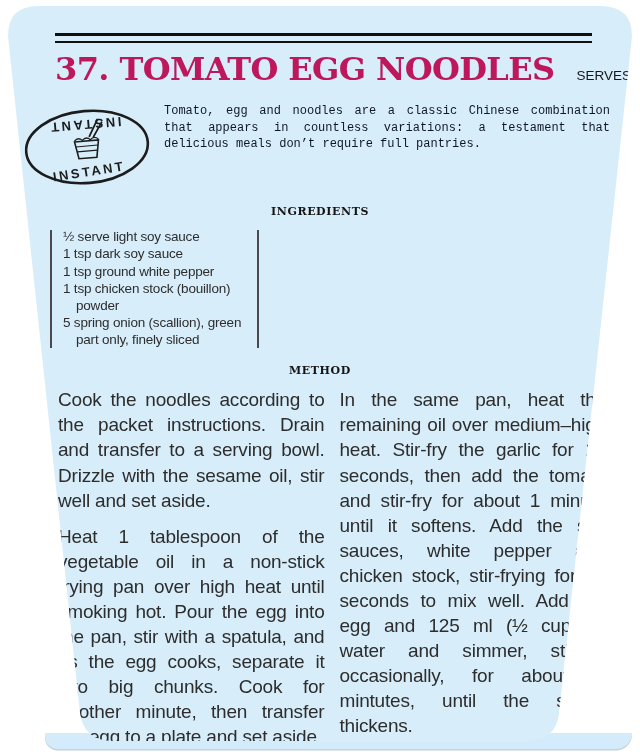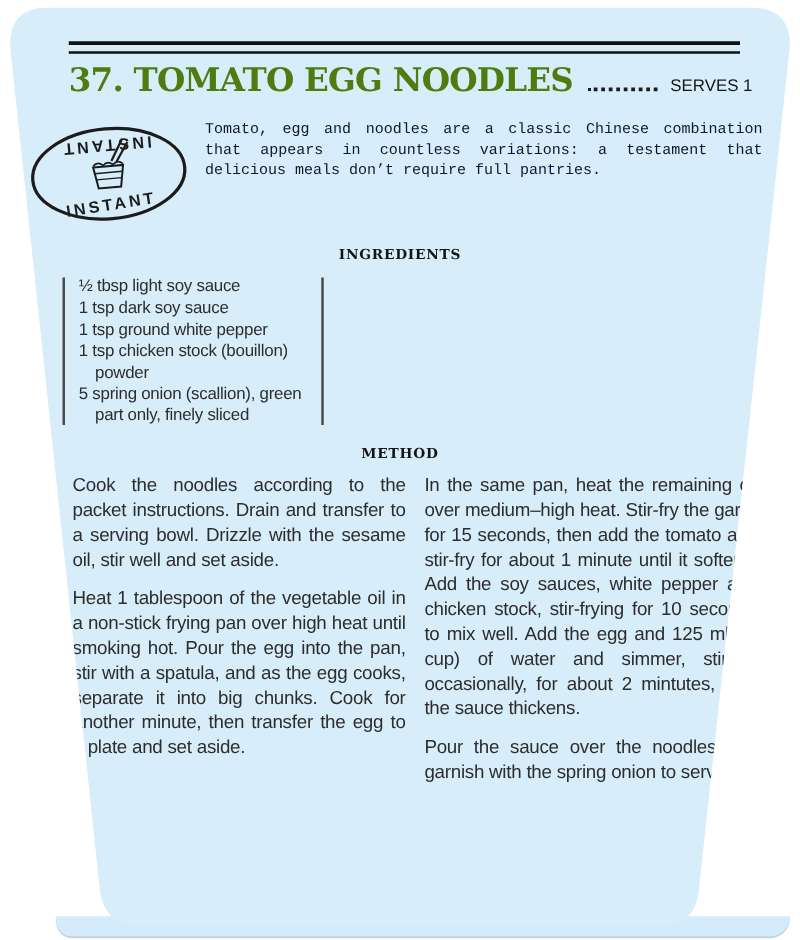--- a/index.html
+++ b/index.html
@@ -17,22 +17,22 @@
   .card{
     position:absolute;inset:0;background:#d7edfa;
     clip-path:path("M 38 6 H 600 Q 632 6 632 36 L 559 713 Q 556 741 527 741 L 113 741 Q 84 741 80 713 L 8 36 Q 8 6 38 6 Z");
   }
   .rule{
     margin:33px 48px 0 55px;height:5px;
     border-top:3px solid #101010;border-bottom:2px solid #101010;
   }
   .title-row{display:flex;align-items:baseline;margin:7px 38px 0 55px;}
   .title{
-    font-family:"DejaVu Serif", serif;font-weight:bold;font-size:26px;
-    letter-spacing:-0.6px;color:#4d7c0f;margin:0;white-space:nowrap;
+    font-family:"DejaVu Serif", serif;font-weight:bold;font-size:32px;
+    letter-spacing:-0.6px;color:#be185d;margin:0;white-space:nowrap;
   }
   .leader{flex:1;border-bottom:3px dotted #1d1d1d;margin:0 10px 5px 12px;}
   .serves{font-weight:normal;font-size:13.5px;color:#161616;letter-spacing:0;white-space:nowrap;}
   .intro-row{display:flex;margin:13px 30px 0 20px;gap:10px;}
   .badge{flex-shrink:0;transform:rotate(-5deg);margin-top:3px;}
   .description{
     margin:2px 0 0 0;font-size:12px;line-height:1.38;text-align:justify;color:#0f172a;font-family:Liberation Mono, monospace;
   }
   .sec-head{
     font-family:"DejaVu Serif", serif;font-weight:bold;color:#141414;
@@ -41,21 +41,21 @@
   .ing-grid{display:flex;margin:11px 0 0 50px;align-items:stretch;}
   .ing-col{list-style:none;margin:0;padding:0;width:184px;font-size:13.5px;
     line-height:1.22;letter-spacing:-0.2px;color:#2d2d2d;}
   .ing-col li{padding-left:13px;text-indent:-13px;margin:0 0 1px 0;}
   .vdiv{width:2px;background:#4a4a4a;margin:1px 0;}
   .ing-col.second{margin-left:11px;}
   .vdiv.right{margin-left:10px;}
   .method-grid{display:flex;gap:15px;margin:10px 34px 0 58px;}
   .m-col{flex:1;min-width:0;}
   .m-col p{
-    margin:0 0 11px 0;font-size:15px;line-height:1.32;letter-spacing:-0.2px;
+    margin:0 0 11px 0;font-size:19px;line-height:1.32;letter-spacing:-0.2px;
     text-align:justify;color:#2d2d2d;
   }
 </style>
 </head>
 <body>
 
 <div class="canvas">
 
   <div class="next-page-edge"></div>
 
@@ -82,21 +82,21 @@
         </g>
       </svg>
       <p class="description">Tomato, egg and noodles are a classic Chinese combination that appears in countless variations: a testament that delicious meals don’t require full pantries.</p>
     </div>
 
     <h2 class="sec-head">INGREDIENTS</h2>
 
     <div class="ing-grid">
       <div class="vdiv"></div>
       <ul class="ing-col second">
-        <li>½ tbsp light soy sauce</li>
+        <li>½ serve light soy sauce</li>
         <li>1 tsp dark soy sauce</li>
         <li>1 tsp ground white pepper</li>
         <li>1 tsp chicken stock (bouillon) powder</li>
         <li>5 spring onion (scallion), green part only, finely sliced</li>
       </ul>
       <div class="vdiv right"></div>
     </div>
 
     <h2 class="sec-head">METHOD</h2>
 

